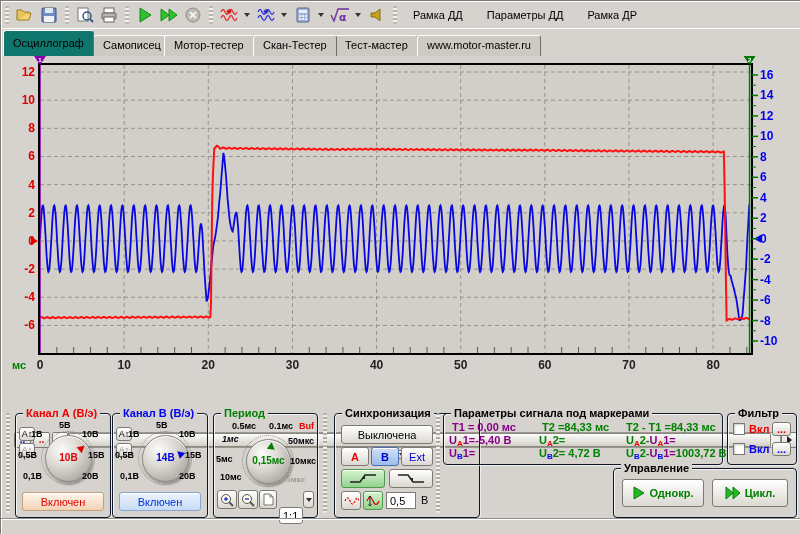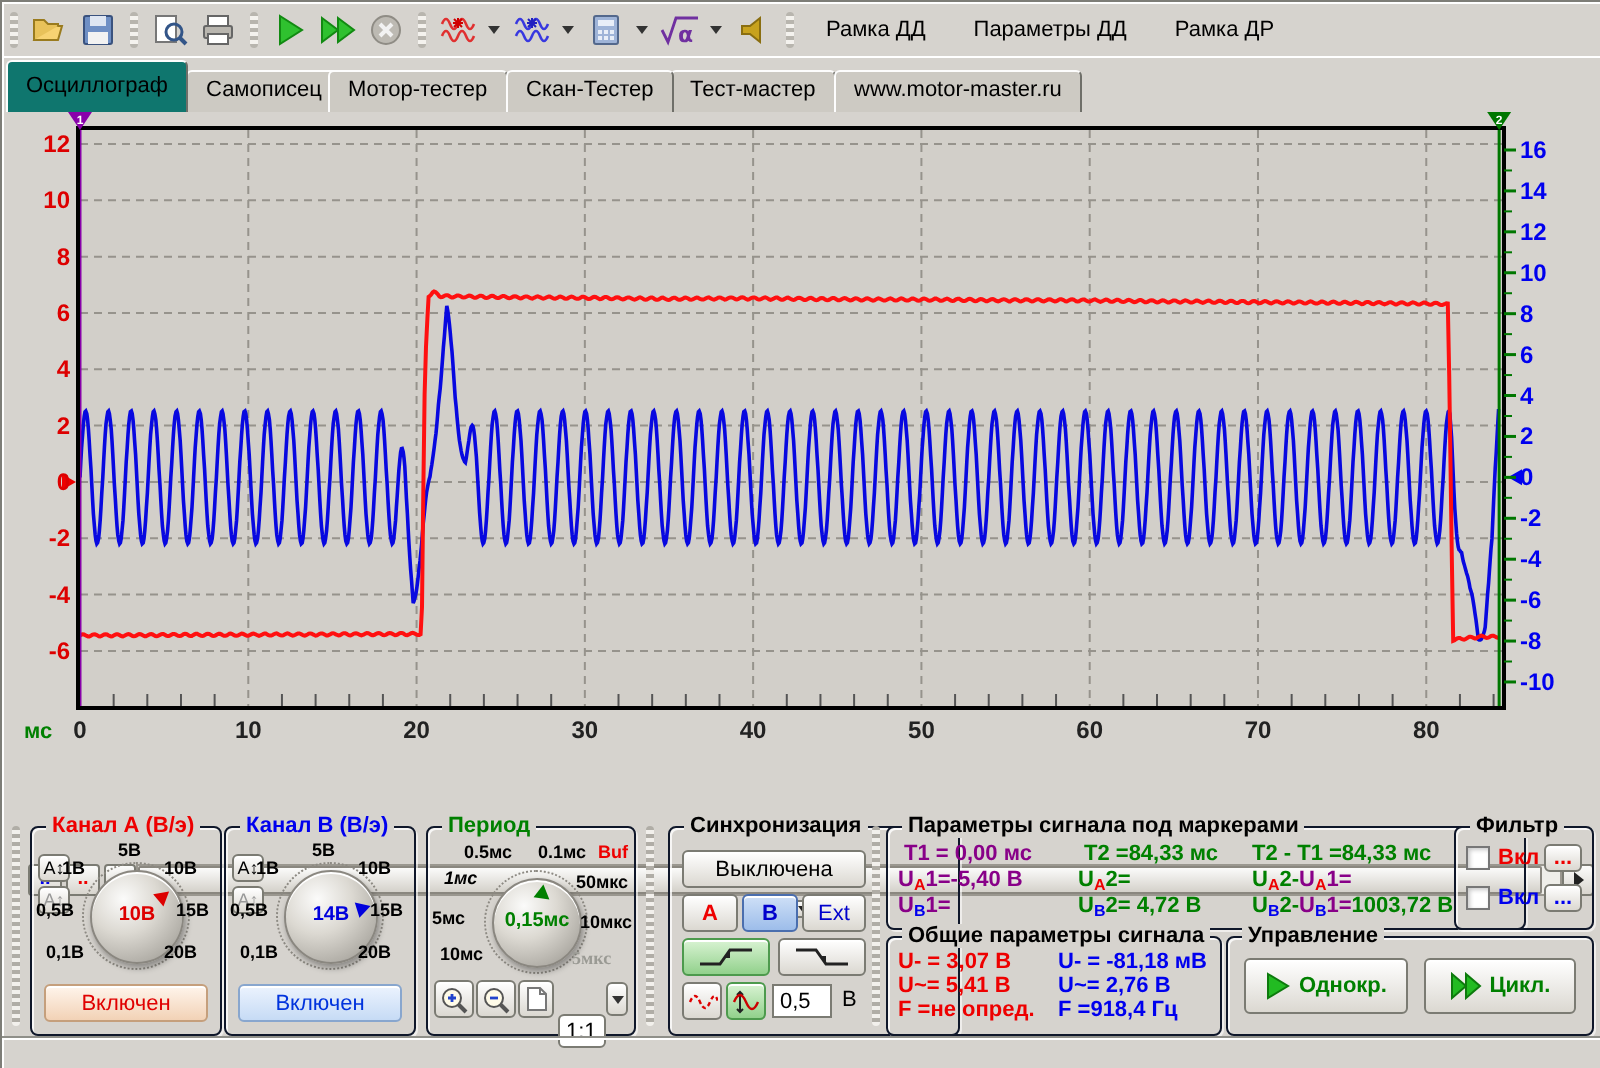--- a/index.html
+++ b/index.html
@@ -452,21 +452,21 @@
           <path d="M4 1 v10 M2.5 2.5 L4 1 L5.5 2.5 M2.5 9.5 L4 11 L5.5 9.5" stroke="#222" fill="none"></path>
           <path d="M1 6 q3 -7 6 0 t6 0" fill="none" stroke="#cc0000" stroke-width="1.2"></path>
         </svg>
     </div>
     <input class="lvl-input" style="left: 51px; top: 78px;" value="0,5">
     <span class="ro" style="left:86px;top:80px;font-weight:normal;">В</span>
   </div>
 
   <div class="grip-v" style="left:435px;top:412px;height:100px;"></div>
 
-  <div class="group" style="left:442px;top:412px;width:278px;height:50px;padding-left:40px;">
+  <div class="group" style="left:442px;top:412px;width:278px;height:50px;">
     <div class="legend">Параметры сигнала под маркерами</div>
     <div class="ro" style="left:8px;top:7px;"><span style="color: rgb(136, 0, 136);">Т1 = 0,00 мс</span></div>
     <div class="ro" style="left:98px;top:7px;"><span style="color: rgb(0, 128, 0); margin-top: 22px;">Т2 =84,33 мс</span></div>
     <div class="ro" style="left:182px;top:7px;"><span style="color: rgb(0, 128, 0);">Т2 - Т1 =84,33 мс</span></div>
     <div class="ro" style="left:5px;top:20px;"><span style="color: rgb(136, 0, 136);">U</span><span class="sub" style="color: rgb(238, 0, 0);">А</span><span style="color: rgb(136, 0, 136);">1=-5,40 В</span></div>
     <div class="ro" style="left:95px;top:20px;"><span style="color: rgb(0, 128, 0);">U</span><span class="sub" style="color: rgb(238, 0, 0);">А</span><span style="color: rgb(0, 128, 0);">2=</span></div>
     <div class="ro" style="left:182px;top:20px;"><span style="color: rgb(0, 128, 0);">U</span><span class="sub" style="color: rgb(238, 0, 0);">А</span><span style="color: rgb(0, 128, 0);">2-</span><span style="color: rgb(136, 0, 136);">U</span><span class="sub" style="color: rgb(238, 0, 0);">А</span><span style="color: rgb(136, 0, 136);">1=</span></div>
     <div class="ro" style="left:5px;top:33px;"><span style="color: rgb(136, 0, 136);">U</span><span class="sub" style="color: rgb(0, 0, 238);">В</span><span style="color: rgb(136, 0, 136);">1=</span></div>
     <div class="ro" style="left:95px;top:33px;"><span style="color: rgb(0, 128, 0);">U</span><span class="sub" style="color: rgb(0, 0, 238);">В</span><span style="color: rgb(0, 128, 0);">2= 4,72 В</span></div>
     <div class="ro" style="left:182px;top:33px;"><span style="color: rgb(0, 128, 0);">U</span><span class="sub" style="color: rgb(0, 0, 238);">В</span><span style="color: rgb(0, 128, 0);">2-</span><span style="color: rgb(136, 0, 136);">U</span><span class="sub" style="color: rgb(0, 0, 238);">В</span><span style="color: rgb(136, 0, 136);">1=</span><span style="color: rgb(0, 128, 0);">1003,72 В</span></div>
@@ -475,29 +475,20 @@
   <div class="group" style="left:726px;top:412px;width:68px;height:50px;">
     <div class="legend">Фильтр</div>
     <div class="cb" style="left:5px;top:9px;"></div>
     <span class="ro" style="left:21px;top:9px;color:#ee0000;">Вкл</span>
     <div class="btn" style="left:44px;top:8px;width:19px;height:14px;color:#ee0000;font-weight:bold;">...</div>
     <div class="cb" style="left:5px;top:29px;"></div>
     <span class="ro" style="left:21px;top:29px;color:#0000ee;">Вкл</span>
     <div class="btn" style="left:44px;top:28px;width:19px;height:14px;color:#0000ee;font-weight:bold;">...</div>
   </div>
 
-  <div class="group" style="left:442px;top:467px;width:166px;height:48px;">
-    <div class="legend">Общие параметры сигнала</div>
-    <div class="ro" style="left:5px;top:6px;color:#ee0000;">U- = 3,07 В</div>
-    <div class="ro" style="left:5px;top:18px;color:#ee0000;">U~= 5,41 В</div>
-    <div class="ro" style="left:5px;top:30px;color:#ee0000;">F =не опред.</div>
-    <div class="ro" style="left:85px;top:6px;color:#0000ee;">U- = -81,18 мВ</div>
-    <div class="ro" style="left:85px;top:18px;color:#0000ee;">U~= 2,76 В</div>
-    <div class="ro" style="left:85px;top:30px;color:#0000ee;">F =918,4 Гц</div>
-  </div>
 
   <div class="group" style="left:612px;top:467px;width:182px;height:48px;">
     <div class="legend">Управление</div>
     <div class="btn" style="left:8px;top:10px;width:82px;height:28px;gap:5px;color:#008000;font-weight:bold;">
       <svg width="12" height="14">
           <polygon points="1,1 11,7 1,13" fill="#22bb22" stroke="#0d7a0d"></polygon>
         </svg>
       <span>Однокр.</span>
     </div>
     <div class="btn" style="left:98px;top:10px;width:76px;height:28px;gap:4px;color:#008000;font-weight:bold;">

